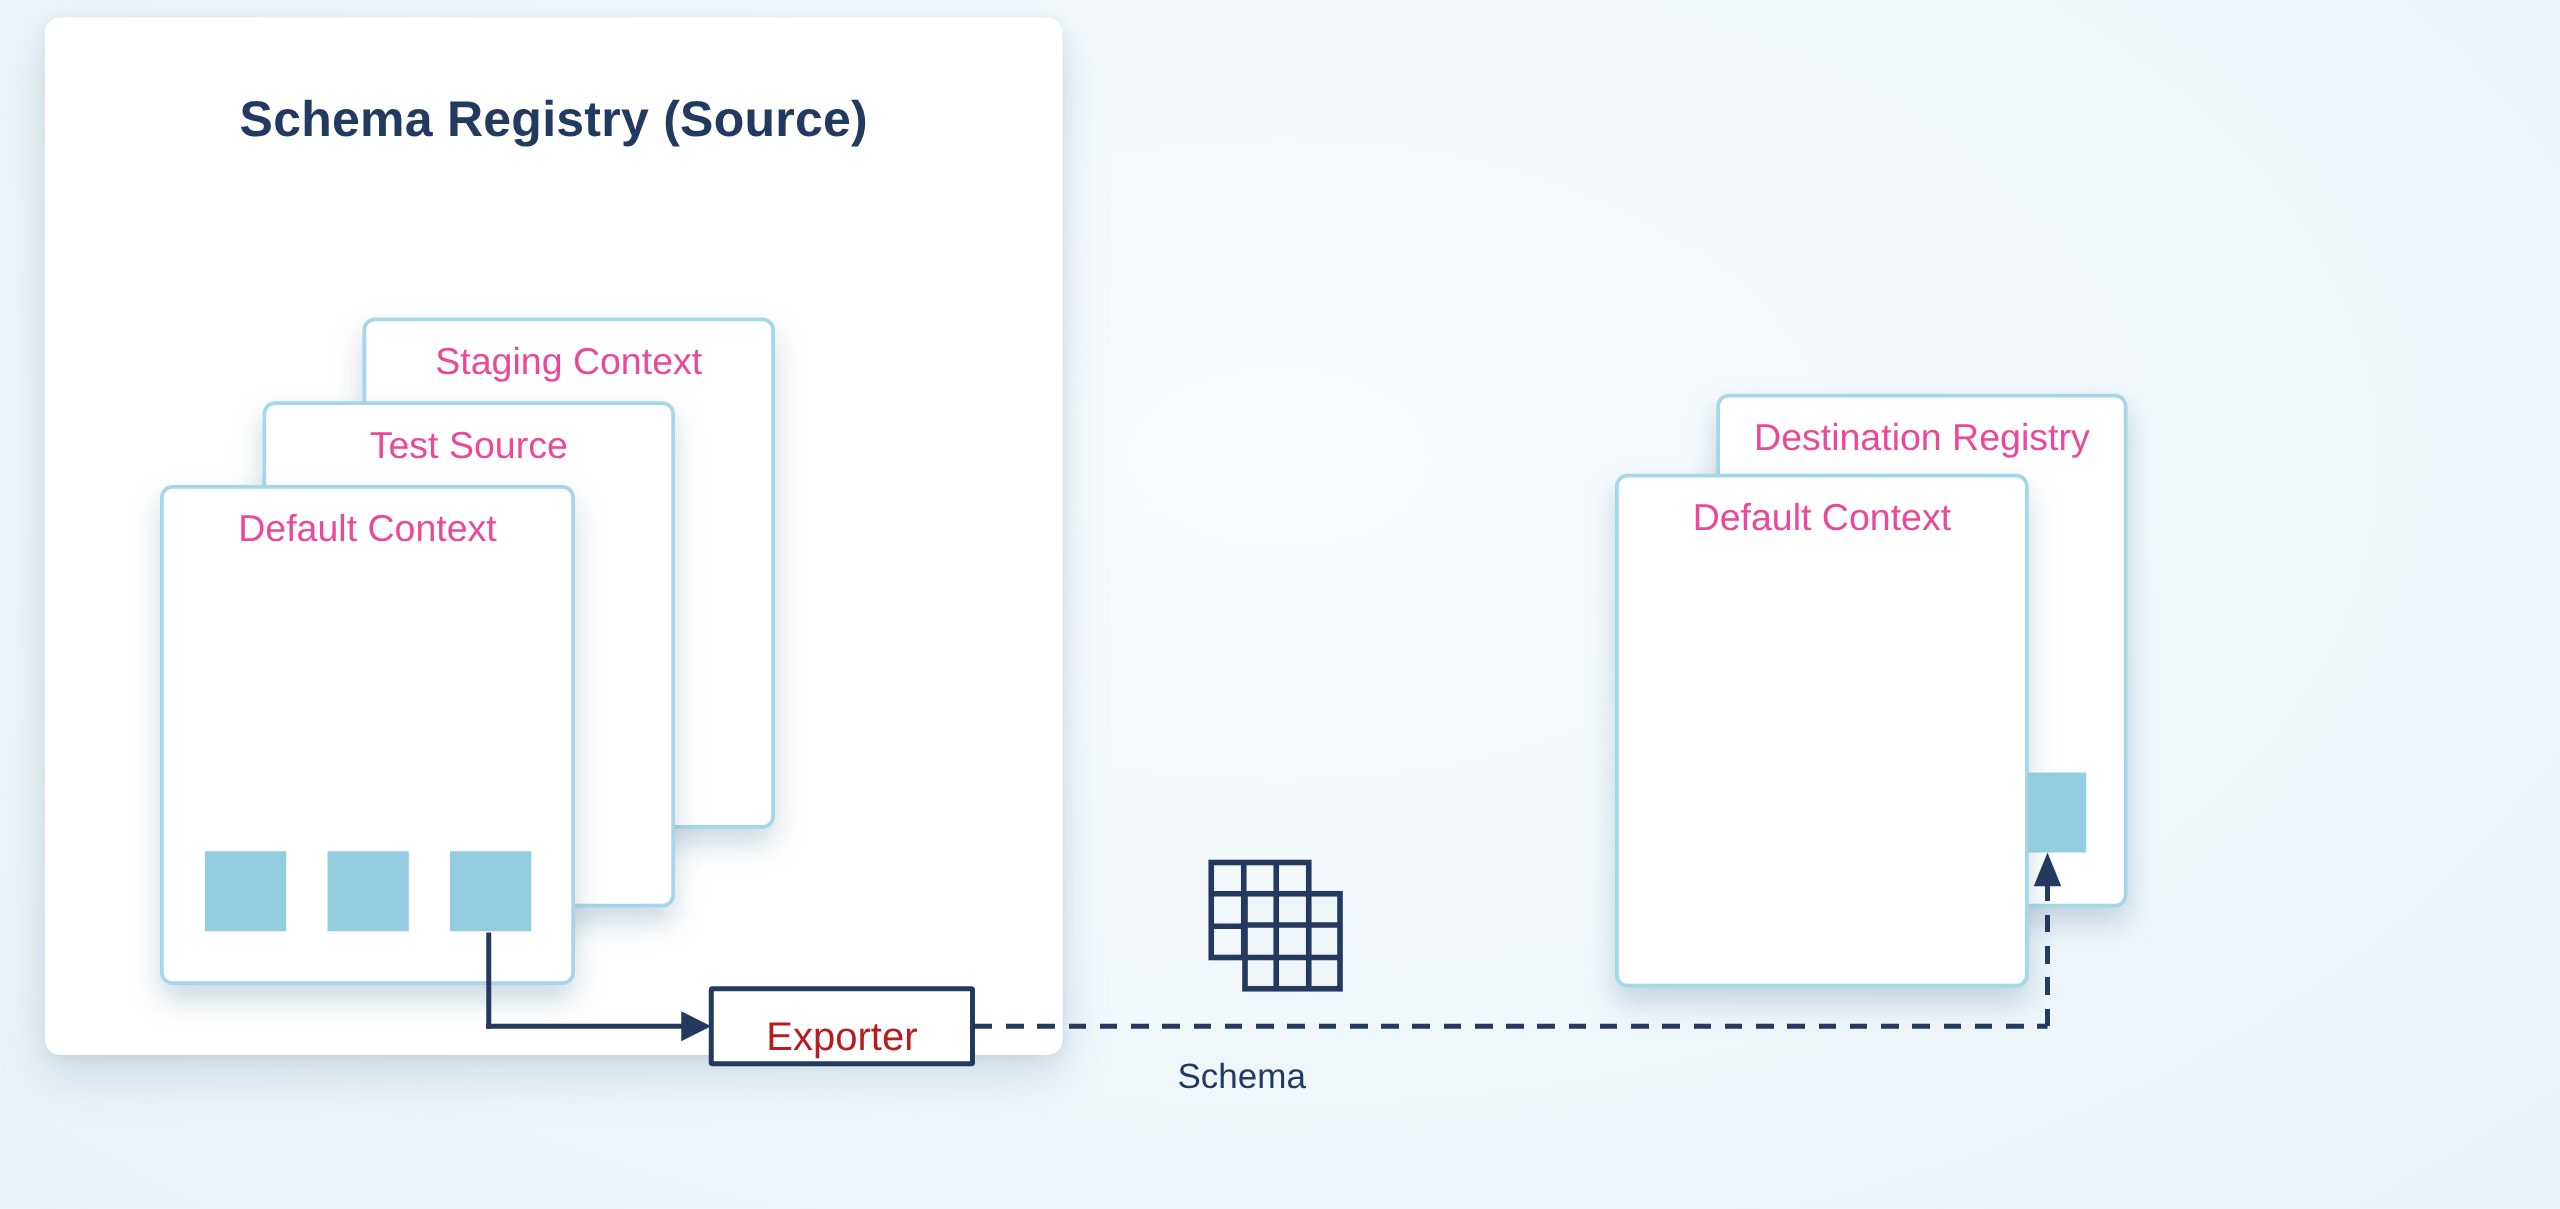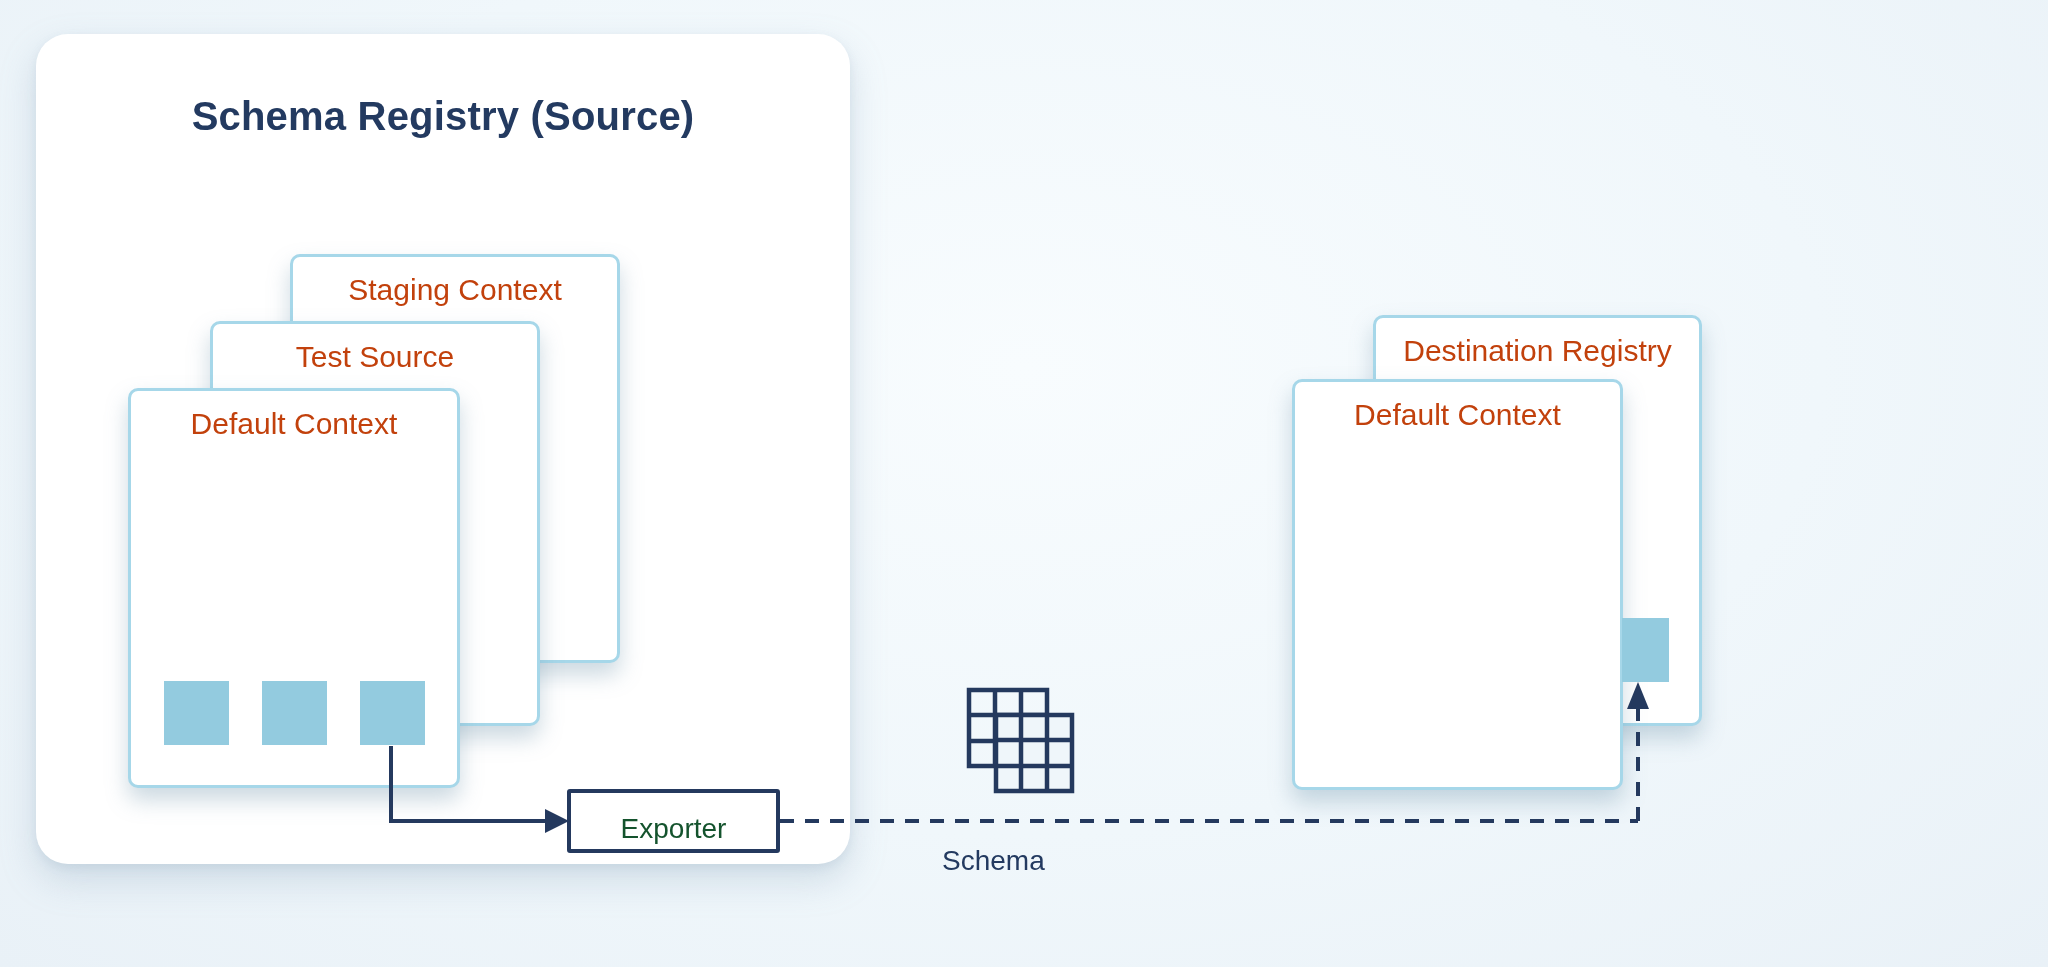--- a/index.html
+++ b/index.html
@@ -8,40 +8,40 @@
     background:#eff6fa;
   }
   .stage {
     position:relative;
     width:2048px; height:967px;
     overflow:hidden;
     background: radial-gradient(ellipse at 50% 38%, #f8fcfe 0%, #f0f7fb 55%, #e9f1f7 100%);
   }
   
   .panel {
-    position:absolute; top:34px; height:830px;
-    background:#ffffff; border-radius:32px;
+    position:absolute; top:14px; height:830px;
+    background:#ffffff; border-radius:12px;
     box-shadow: 0 16px 36px rgba(125,155,180,0.28), 0 4px 10px rgba(125,155,180,0.14);
   }
   .panel.source { left:36px;  width:814px; }
   .panel.dest   { left:1197px; width:816px; }
   .panel-title {
     position:absolute; top:60px; left:0; width:100%;
     text-align:center; font-size:40px; font-weight:bold;
     color:#233a60; letter-spacing:0.2px;
   }
   
   .context-card {
     position:absolute; box-sizing:border-box;
     background:#ffffff; border:3px solid #a6d7e9; border-radius:10px;
     box-shadow: 0 12px 22px rgba(110,145,170,0.35);
   }
   .card-label {
     margin-top:16px; text-align:center;
-    font-size:30px; color:#c2410c; white-space:nowrap;
+    font-size:30px; color:#ec4899; white-space:nowrap;
   }
   #card-staging      { left:290px;  top:254px; width:330px; height:409px; z-index:2; }
   #card-test         { left:210px;  top:321px; width:330px; height:405px; z-index:3; }
   #card-default-src  { left:128px;  top:388px; width:332px; height:400px; z-index:4; }
   #card-destination  { left:1373px; top:315px; width:329px; height:411px; z-index:2; }
   #card-default-dest { left:1292px; top:379px; width:331px; height:411px; z-index:3; }
   
   .blocks-row {
     position:absolute; left:164px; top:681px;
     display:flex; gap:33px; z-index:5;
@@ -78,21 +78,21 @@
     border-left:11px solid transparent;
     border-right:11px solid transparent;
   }
   
   .exporter-box {
     position:absolute; left:567px; top:789px; width:213px; height:64px; z-index:7;
     box-sizing:border-box; background:#ffffff;
     border:4px solid #24395e; border-radius:3px;
     display:flex; align-items:center; justify-content:center;
   }
-  .exporter-box span { font-size:28px; color:#14532d;margin-top:16px; }
+  .exporter-box span { font-size:32px; color:#b91c1c;margin-top:16px; }
   
   .schema-icon { position:absolute; left:963px; top:686px; z-index:6; }
   .schema-label {
     position:absolute; left:942px; top:845px; width:160px; z-index:6;
     text-align:left; font-size:28px; color:#233a60;
   }
 </style>
 </head>
 <body>
 

